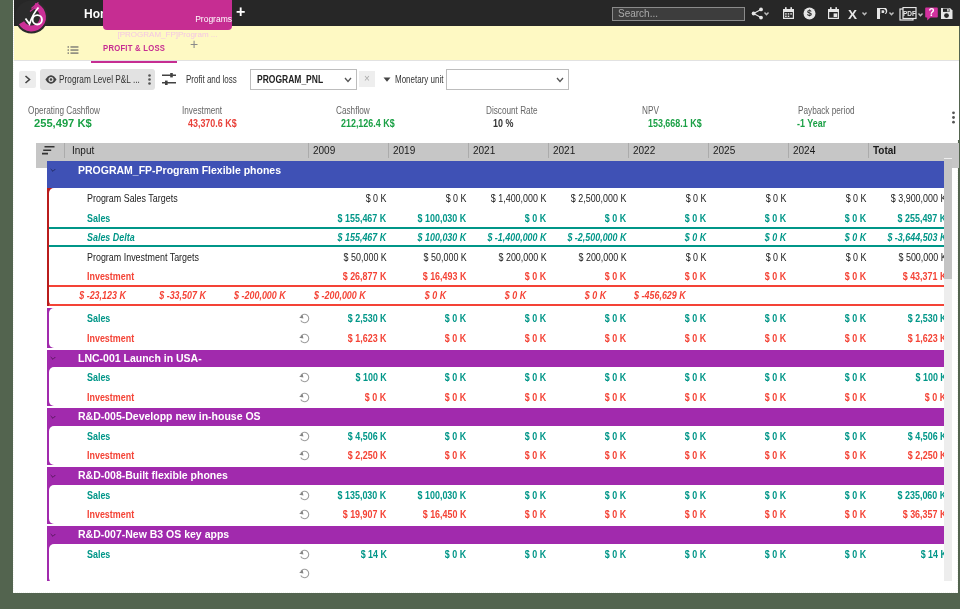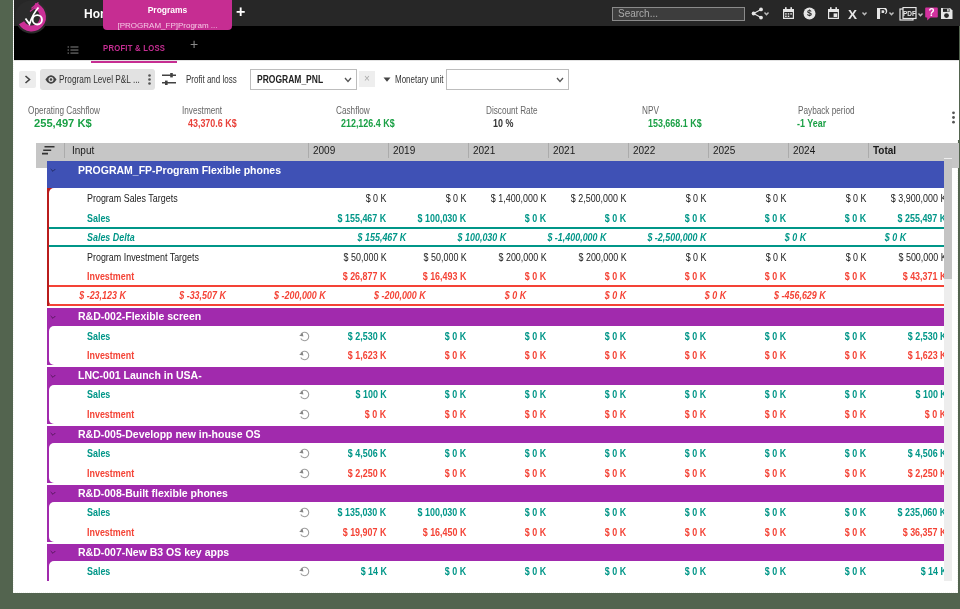--- a/index.html
+++ b/index.html
@@ -3,26 +3,26 @@
 <meta charset="utf-8">
 <style>
 * { margin:0; padding:0; box-sizing:border-box; }
 html,body { width:960px; height:609px; overflow:hidden; font-family:"Liberation Sans", sans-serif; }
 #frame { position:relative; width:960px; height:609px; background:#53644f; }
 #page { position:absolute; left:13px; top:0; width:945px; height:593px; background:#ffffff; border-right:1px dotted #f2f4f1; border-bottom:1px dotted #f2f4f1; border-left:1px dotted #f2f4f1; }
 #nav { position:absolute; left:0; top:0; width:947px; height:26px; background:#272727; }
 .abs { position:absolute; }
 .nav-home { position:absolute; left:48px; top:7px; color:#fff; font-size:12px; font-weight:bold;padding-left:22px; }
 #tab { position:absolute; left:89px; top:0; width:129px; height:30px; background:#c62d92; border-radius:0 0 4px 4px; color:#fff; text-align:center; z-index:5;}
-#tab .t1 { font-size:8.5px; font-weight:bold; margin-top:5px; }
+#tab .t1 { font-size:8.5px; font-weight:normal; margin-top:14px;text-align:right; }
 #tab .t2 { font-size:8px; margin-top:6px; color:#f4c7e4; }
 .nav-plus { position:absolute; left:222px; top:3px; color:#fff; font-size:16px; font-weight:bold; }
 #search { position:absolute; left:598px; top:7px; width:133px; height:14px; background:#3d3d3d; border:1px solid #8b8b8b; color:#aaa; font-size:10px; line-height:12px; padding-left:5px; }
 .icon { position:absolute; top:7px; }
-#bar2 { position:absolute; left:0; top:26px; width:945px; height:35px; background:#000000; border-bottom:1px solid #e2e2e2; }
+#bar2 { position:absolute; left:0; top:26px; width:945px; height:35px; background:#fef9c3; border-bottom:1px solid #e2e2e2; }
 #pl-tab { position:absolute; left:89px; top:16px; color:#c62d92; font-size:9.5px; font-weight:bold; letter-spacing:0.3px; display:inline-block; transform:scaleX(0.81); transform-origin:0 0; }
 #pl-underline { position:absolute; left:77px; top:34.8px; width:86px; height:2.5px; background:#c62d92; z-index:3; }
 .bar2-plus { position:absolute; left:176px; top:10px; color:#8a8a8a; font-size:14px; }
 #filters { position:absolute; left:0; top:61px; width:945px; height:34px; background:#fff; }
 #collapse-btn { position:absolute; left:5px; top:10px; width:17px; height:17px; background:#ededed; border-radius:2px; }
 #view-btn { position:absolute; left:26px; top:8px; width:115px; height:21px; background:#e2e2e2; border-radius:3px; }
 #view-btn span { position:absolute; left:19px; top:5px; font-size:10px; color:#333; transform:scaleX(0.83); transform-origin:0 0; white-space:nowrap; }
 .lbl { position:absolute; top:13px; font-size:10px; color:#333; display:inline-block; transform:scaleX(0.8); transform-origin:0 50%; white-space:nowrap; }
 .sel { position:absolute; top:8px; height:21px; background:#fff; border:1px solid #bdbdbd; font-size:10px; color:#222; }
 #kpis { position:absolute; left:0; top:95px; width:945px; height:45px; background:#fff; }
@@ -43,21 +43,21 @@
 .gbody { position:relative; }
 .gbody.blue { background:#b91c1c; }
 .gbody.purple { background:#a12aad; }
 .block { position:relative; margin-left:2.3px; background:#fff; border-radius:5px 0 0 5px; }
 .row { position:relative; height:19.7px; display:flex; align-items:center; font-size:10.5px; }
 .c-label { flex:0 0 260.7px; width:260.7px; padding-left:38px; position:relative; }
 .c-y { flex:0 0 80px; width:80px; text-align:right; padding-right:3px; }
 .c-t { flex:0 0 79px; width:79px; text-align:right; padding-right:2px; }
 .teal { color:#009688; font-weight:bold; }
 .redv { color:#f44336; font-weight:bold; }
-.ital { font-style:italic;gap:20px; }
+.ital { font-style:italic; }
 .blk { color:#212121; }
 .row.bb-teal { border-bottom:2px solid #009688; }
 .row.bb-red { border-bottom:2px solid #f44336; }
 .chev { position:absolute; left:2.5px; top:4.5px; }
 .tx { display:inline-block; transform:scaleX(0.85); transform-origin:0 50%; white-space:nowrap; }
 .vx { display:inline-block; transform:scaleX(0.85); transform-origin:100% 50%; white-space:nowrap; }
 .refresh { position:absolute; right:-1px; top:1px; }
 #scrolltrack { position:absolute; left:930px; top:158px; width:8px; height:423px; background:#ededed; }
 #scrollthumb { position:absolute; left:930px; top:159px; width:8px; height:120px; background:#c4c4c4; }
 </style>
@@ -305,23 +305,20 @@
                 <div class="c-y"><span class="vx">$ -200,000 K</span></div>
                 <div class="c-y"><span class="vx">$ 0 K</span></div>
                 <div class="c-y"><span class="vx">$ 0 K</span></div>
                 <div class="c-y"><span class="vx">$ 0 K</span></div>
                 <div class="c-t"><span class="vx">$ -456,629 K</span></div>
               </div>
     </div>
           </div>
     </div>
     <div class="group">
-    <div class="ghead purple"><svg class="chev" width="8" height="8" viewBox="0 0 24 24">
-              <path fill="none" stroke="rgba(0,0,0,0.45)" stroke-width="3" d="M5 9 L12 16 L19 9"></path>
-            </svg>R&amp;D-002-Flexible screen</div>
     <div class="gbody purple">
             <div class="block">
       <div class="row teal ">
                 <div class="c-label teal"><span class="tx">Sales</span><svg class="refresh" width="11" height="11" viewBox="0 0 11 11">
                     <path fill="none" stroke="#9d9d9d" stroke-width="1.1" d="M 2.0 3.2 A 4.2 4.2 0 1 1 1.8 7.4"></path>
                     <path fill="#848484" d="M 0.2 4.8 L 3.6 1.7 L 4.4 5.6 Z"></path>
                   </svg></div>
                 <div class="c-y"><span class="vx">$ 2,530 K</span></div>
                 <div class="c-y"><span class="vx">$ 0 K</span></div>
                 <div class="c-y"><span class="vx">$ 0 K</span></div>

